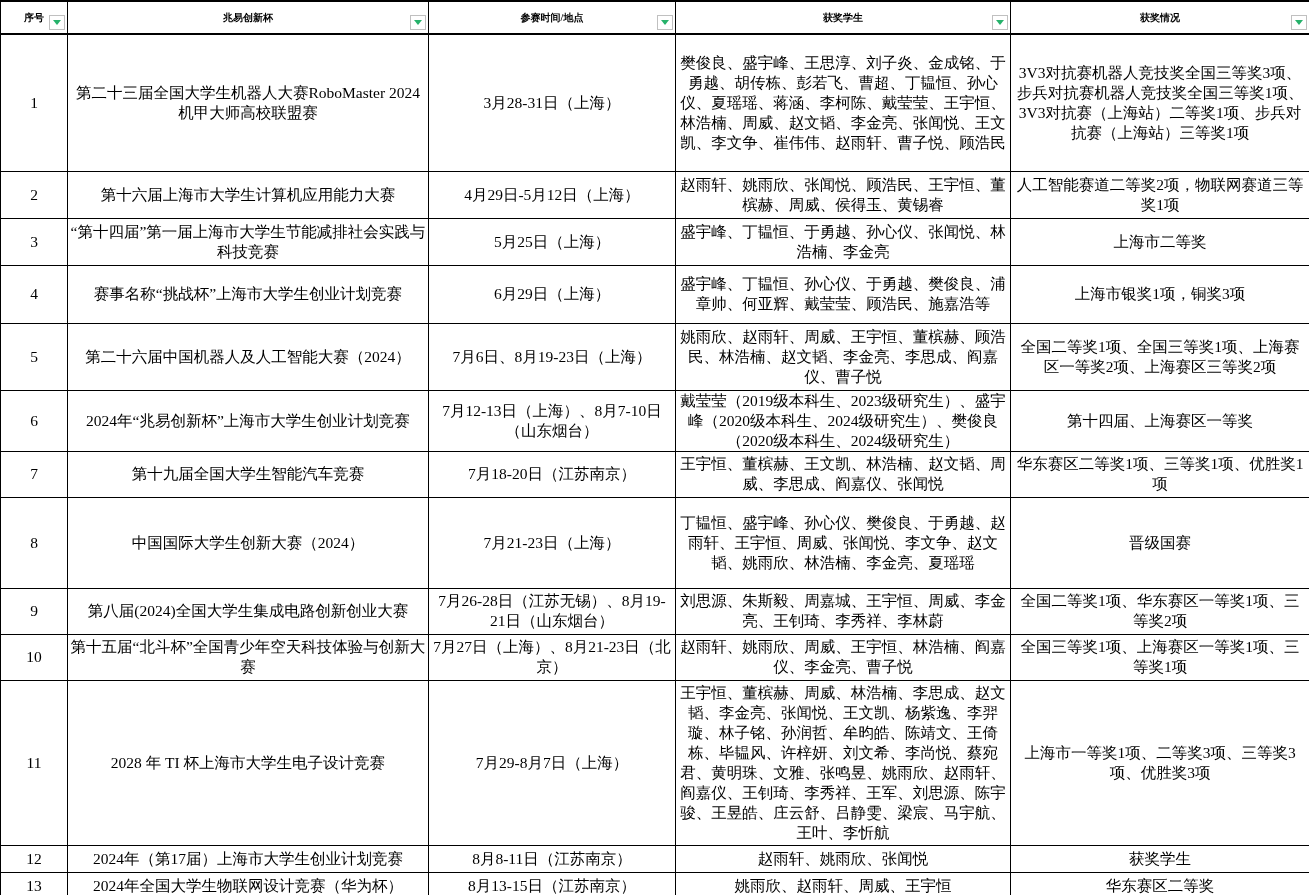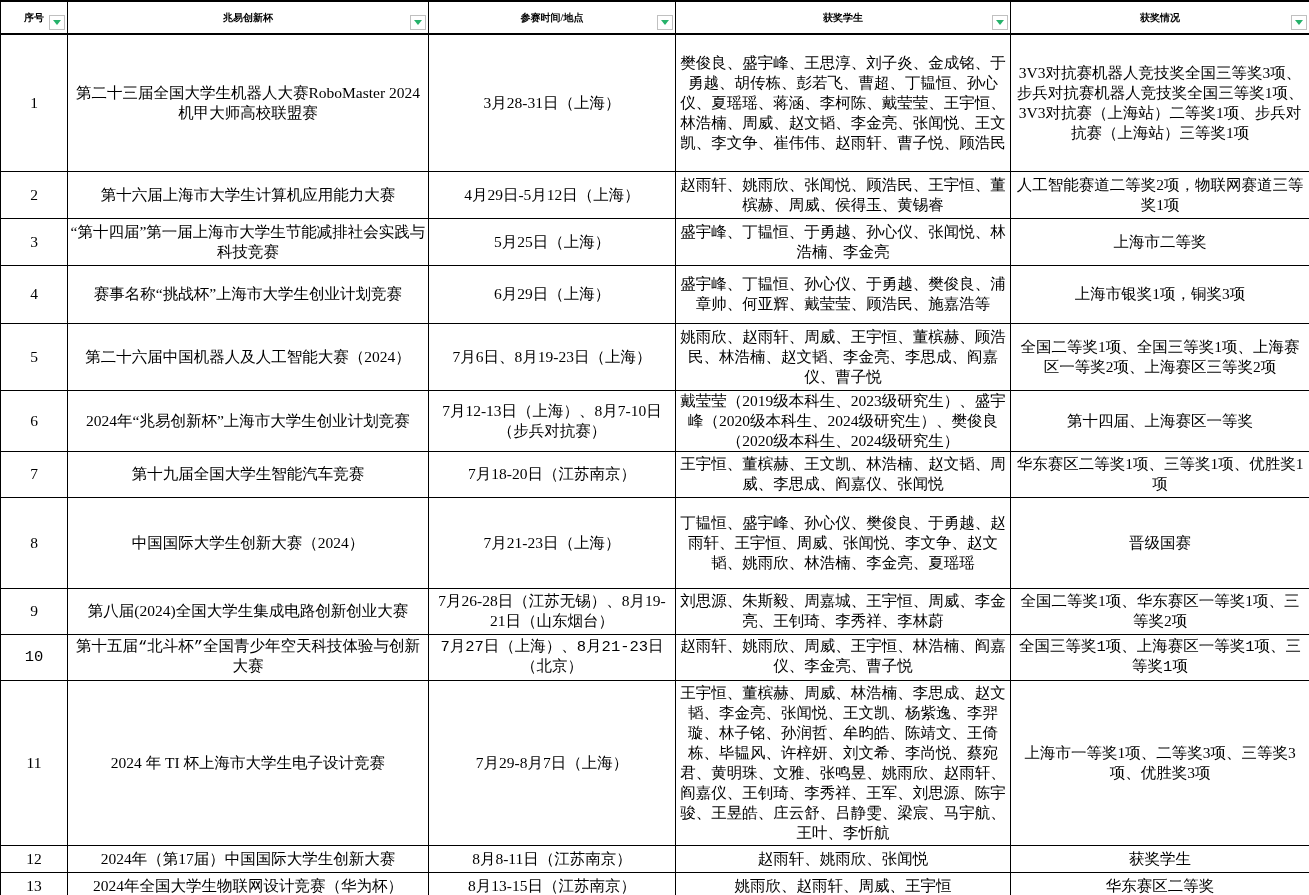--- a/index.html
+++ b/index.html
@@ -137,21 +137,21 @@
       <tr style="height:67px;">
         <td>5</td>
         <td>第二十六届中国机器人及人工智能大赛（2024）</td>
         <td>7月6日、8月19-23日（上海）</td>
         <td>姚雨欣、赵雨轩、周威、王宇恒、董槟赫、顾浩民、林浩楠、赵文韬、李金亮、李思成、阎嘉仪、曹子悦</td>
         <td>全国二等奖1项、全国三等奖1项、上海赛区一等奖2项、上海赛区三等奖2项</td>
       </tr>
       <tr style="height:57px;">
         <td>6</td>
         <td>2024年“兆易创新杯”上海市大学生创业计划竞赛</td>
-        <td>7月12-13日（上海）、8月7-10日（步兵对抗赛）</td>
+        <td>7月12-13日（上海）、8月7-10日（山东烟台）</td>
         <td>戴莹莹（2019级本科生、2023级研究生）、盛宇峰（2020级本科生、2024级研究生）、樊俊良（2020级本科生、2024级研究生）</td>
         <td>第十四届、上海赛区一等奖</td>
       </tr>
       <tr style="height:46px;">
         <td>7</td>
         <td>第十九届全国大学生智能汽车竞赛</td>
         <td>7月18-20日（江苏南京）</td>
         <td>王宇恒、董槟赫、王文凯、林浩楠、赵文韬、周威、李思成、阎嘉仪、张闻悦</td>
         <td>华东赛区二等奖1项、三等奖1项、优胜奖1项</td>
       </tr>
@@ -162,37 +162,37 @@
         <td>丁韫恒、盛宇峰、孙心仪、樊俊良、于勇越、赵雨轩、王宇恒、周威、张闻悦、李文争、赵文韬、姚雨欣、林浩楠、李金亮、夏瑶瑶</td>
         <td>晋级国赛</td>
       </tr>
       <tr style="height:46px;">
         <td>9</td>
         <td>第八届(2024)全国大学生集成电路创新创业大赛</td>
         <td>7月26-28日（江苏无锡）、8月19-21日（山东烟台）</td>
         <td>刘思源、朱斯毅、周嘉城、王宇恒、周威、李金亮、王钊琦、李秀祥、李林蔚</td>
         <td>全国二等奖1项、华东赛区一等奖1项、三等奖2项</td>
       </tr>
-      <tr style="height:46px;font-family:Liberation Mono, monospace;">
+      <tr style="height:46px;">
         <td>10</td>
         <td>第十五届“北斗杯”全国青少年空天科技体验与创新大赛</td>
         <td>7月27日（上海）、8月21-23日（北京）</td>
         <td>赵雨轩、姚雨欣、周威、王宇恒、林浩楠、阎嘉仪、李金亮、曹子悦</td>
         <td>全国三等奖1项、上海赛区一等奖1项、三等奖1项</td>
       </tr>
       <tr style="height:165px;">
         <td>11</td>
-        <td>2024 年 TI 杯上海市大学生电子设计竞赛</td>
+        <td>2028 年 TI 杯上海市大学生电子设计竞赛</td>
         <td>7月29-8月7日（上海）</td>
         <td>王宇恒、董槟赫、周威、林浩楠、李思成、赵文韬、李金亮、张闻悦、王文凯、杨紫逸、李羿璇、林子铭、孙润哲、牟昀皓、陈靖文、王倚栋、毕韫风、许梓妍、刘文希、李尚悦、蔡宛君、黄明珠、文雅、张鸣昱、姚雨欣、赵雨轩、阎嘉仪、王钊琦、李秀祥、王军、刘思源、陈宇骏、王昱皓、庄云舒、吕静雯、梁宸、马宇航、王叶、李忻航</td>
         <td>上海市一等奖1项、二等奖3项、三等奖3项、优胜奖3项</td>
       </tr>
       <tr style="height:27px;">
         <td>12</td>
-        <td>2024年（第17届）中国国际大学生创新大赛</td>
+        <td>2024年（第17届）上海市大学生创业计划竞赛</td>
         <td>8月8-11日（江苏南京）</td>
         <td>赵雨轩、姚雨欣、张闻悦</td>
         <td>获奖学生</td>
       </tr>
       <tr style="height:28px;">
         <td>13</td>
         <td>2024年全国大学生物联网设计竞赛（华为杯）</td>
         <td>8月13-15日（江苏南京）</td>
         <td>姚雨欣、赵雨轩、周威、王宇恒</td>
         <td>华东赛区二等奖</td>

